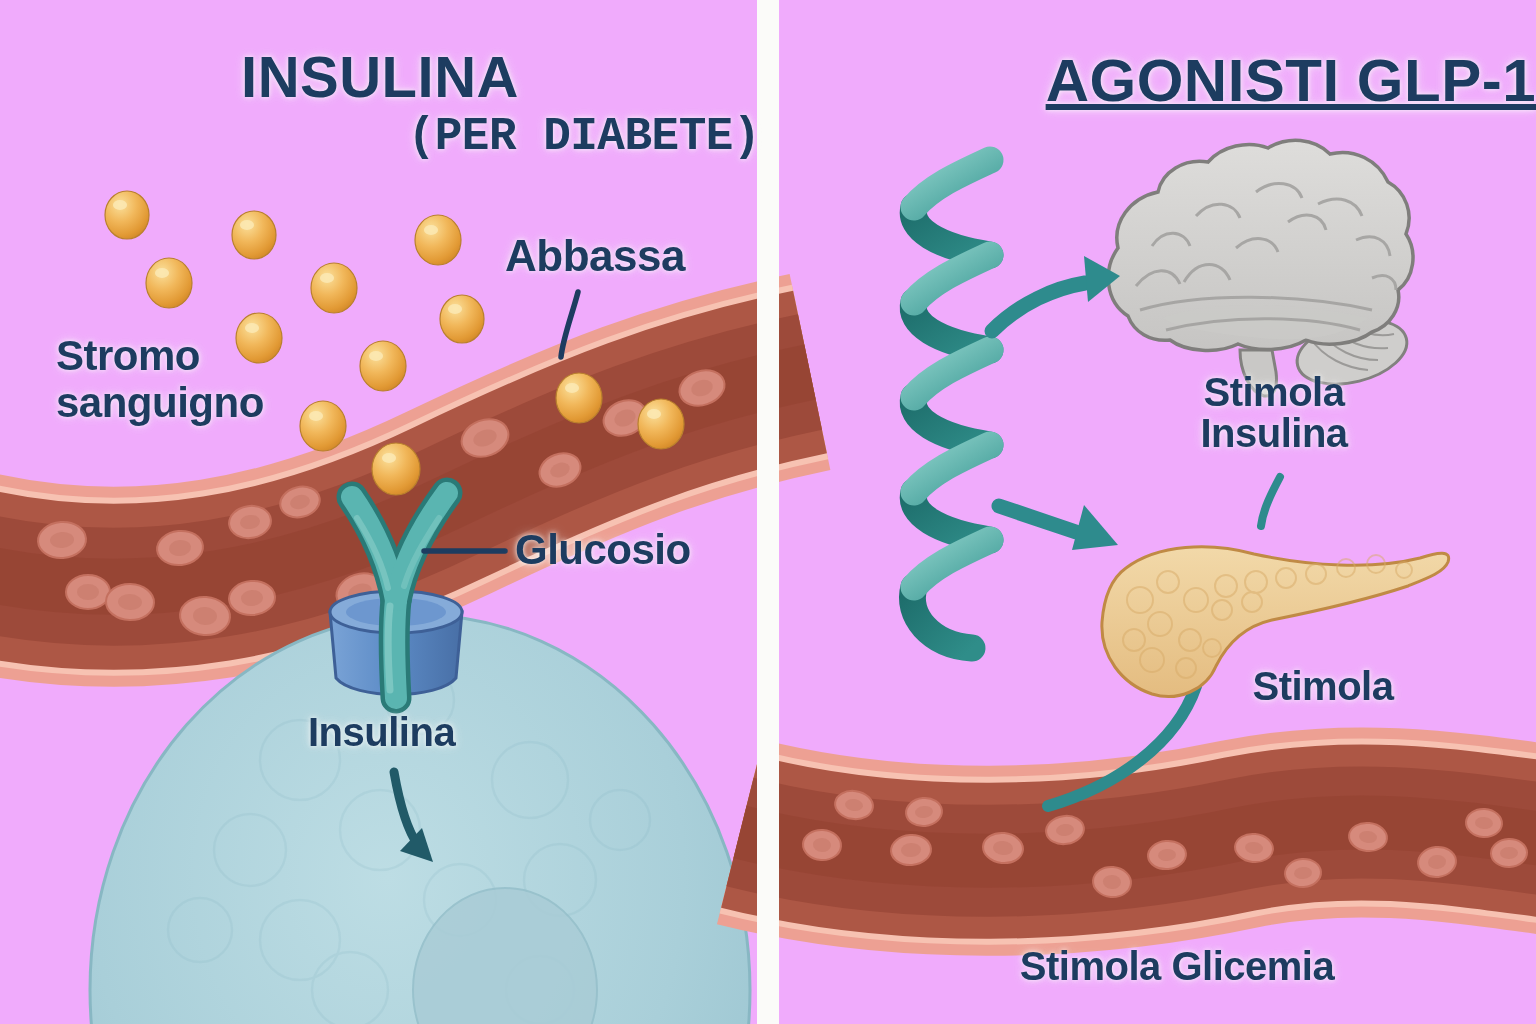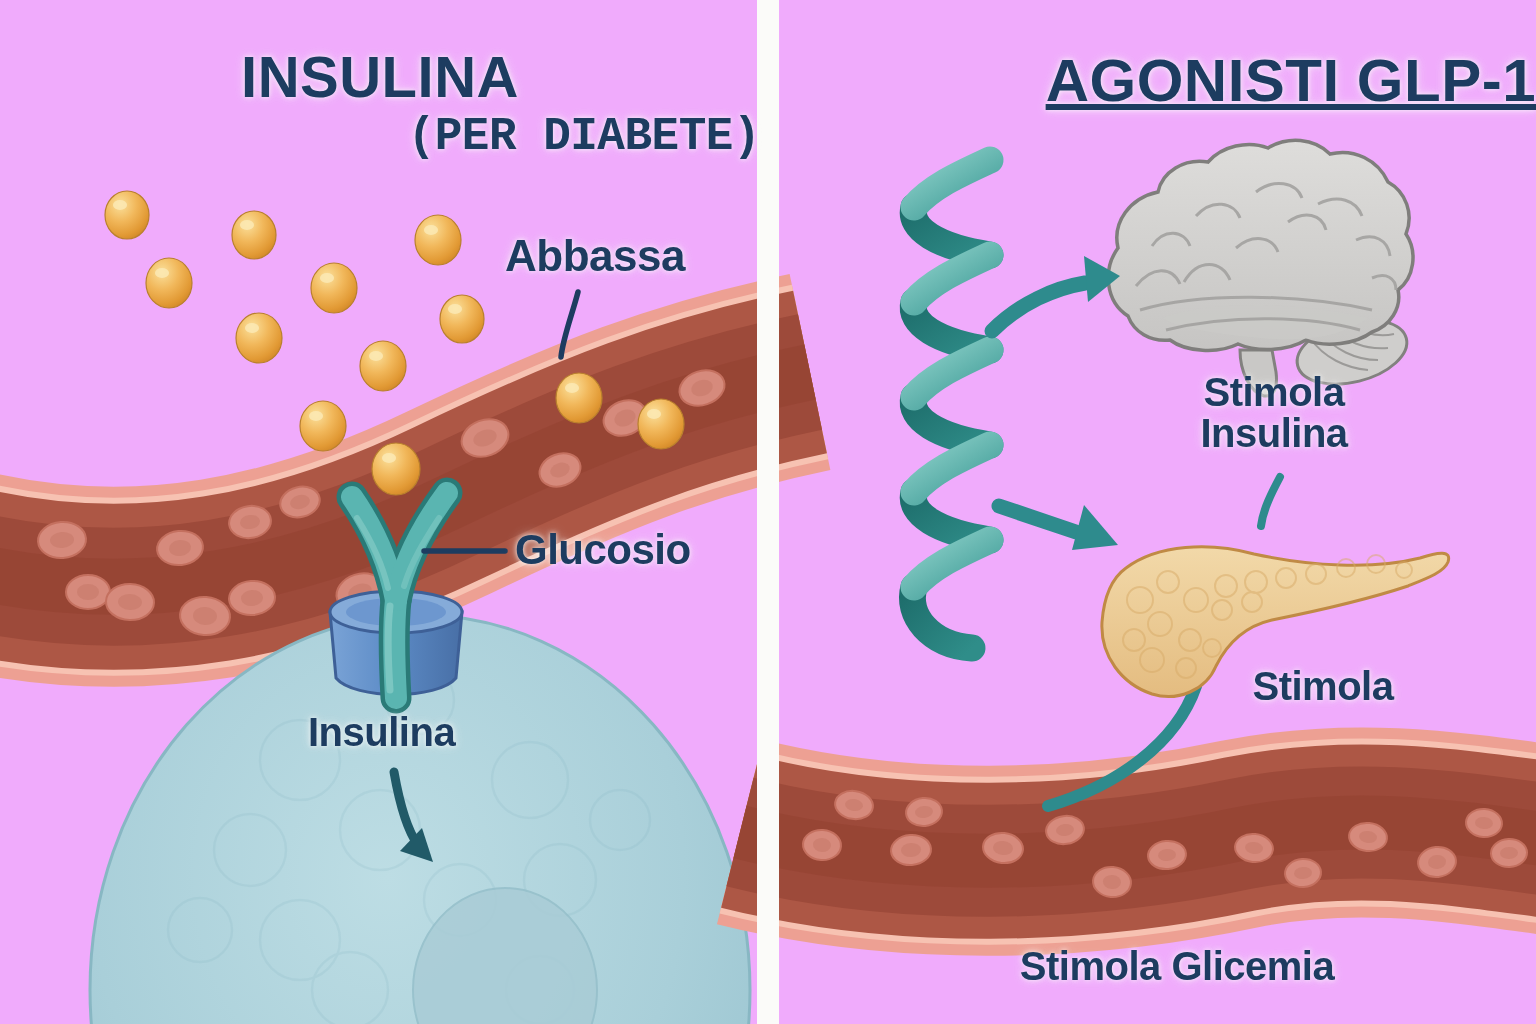--- a/index.html
+++ b/index.html
@@ -367,20 +367,24 @@
       <polygon points="1118,545 1084,505 1072,550" fill="#2e8b8d"></polygon>
     </g>
     <path d="M1280 477 C1271 494 1263 510 1261 526" fill="none" stroke="#2e8b8d" stroke-width="8" stroke-linecap="round"></path>
   </svg>
 
   <div class="divider"></div>
 
   <div class="lbl title-main" style="left:0;top:45px;width:760px;">INSULINA</div>
   <div class="lbl title-sub" style="left:0;top:112px;width:760px;">(PER DIABETE)</div>
 
+  <div class="lbl lbl-42" style="left:56px;top:332px;line-height:1.12;">
+    <span style="display:block;">Stromo</span>
+    <span style="display:block;">sanguigno</span>
+  </div>
 
   <div class="lbl lbl-44" style="left:505px;top:232px;">Abbassa</div>
 
   <div class="lbl lbl-42" style="left:515px;top:527px;">Glucosio</div>
 
   <div class="lbl lbl-46" style="left:308px;top:710px;">Insulina</div>
 
   <div class="lbl title-right" style="left:778px;top:48px;width:758px;">AGONISTI GLP-1</div>
 
 

